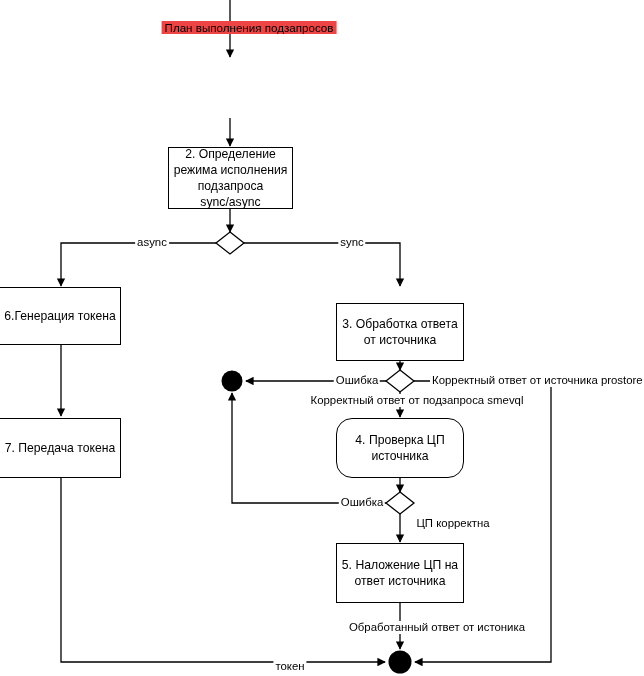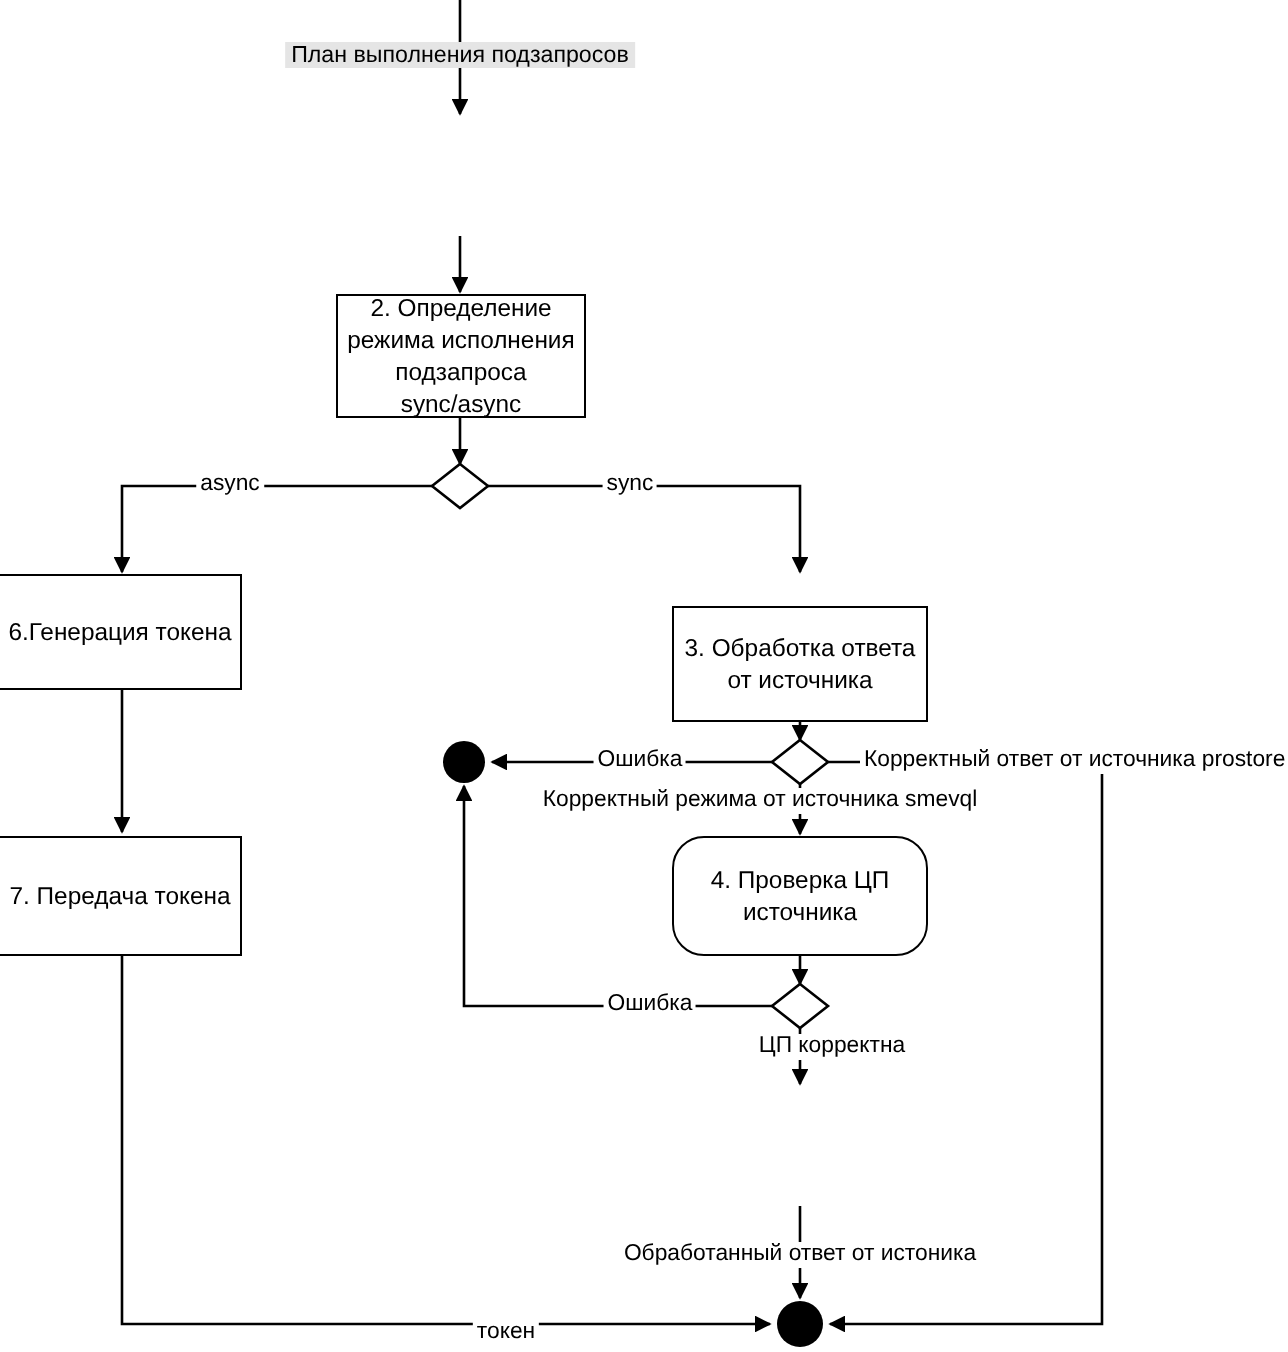--- a/index.html
+++ b/index.html
@@ -43,29 +43,31 @@
     position: absolute;
     font-size: 11.4px;
     line-height: 13px;
     color: #000000;
     background: #ffffff;
     white-space: nowrap;
     padding: 0 2px;
   }
   .edge-label.center {
     transform: translateX(-50%);
+    margin-left: 37px;
   }
   .diagram-title {
     position: absolute;
     font-size: 11.6px;
     color: #000000;
-    background: #e5e5e5;
+    background: #ef4444;
     white-space: nowrap;
     padding: 0 3px;
     transform: translateX(-50%);
+    margin-left: 19px;
   }
 </style>
 </head>
 <body>
 
 <div id="diagram-root">
 
   <svg id="flow-svg" viewBox="0 0 644 676" xmlns="http://www.w3.org/2000/svg">
     <defs>
       <marker id="arrow" viewBox="0 0 10 10" refX="9" refY="5" markerWidth="6.5" markerHeight="6.5" orient="auto-start-reverse">
@@ -128,30 +130,32 @@
   <div class="node-box" style="left:-1px; top:287px; width:122px; height:58px;">6.Генерация токена</div>
 
   <div class="node-box" style="left:336px; top:287px; width:128px; height:58px;margin-top:16px;">3. Обработка ответа
 от источника</div>
 
   <div class="node-box" style="left:-1px; top:418px; width:122px; height:60px;">7. Передача токена</div>
 
   <div class="node-box" style="left:336px; top:418px; width:128px; height:60px;border-radius:16px;">4. Проверка ЦП
 источника</div>
 
+  <div class="node-box" style="left:336px; top:543px; width:128px; height:60px;">5. Наложение ЦП на
+ответ источника</div>
 
   <div class="edge-label center" style="left:115px; top:236px;">async</div>
 
   <div class="edge-label center" style="left:315px; top:236px;">sync</div>
 
   <div class="edge-label center" style="left:320px; top:374px;">Ошибка</div>
 
   <div class="edge-label" style="left:430px; top:374px;">Корректный ответ от источника prostore</div>
 
-  <div class="edge-label center" style="left:380px; top:394px;">Корректный режима от источника smevql</div>
+  <div class="edge-label center" style="left:380px; top:394px;">Корректный ответ от подзапроса smevql</div>
 
   <div class="edge-label center" style="left:325px; top:496px;">Ошибка</div>
 
   <div class="edge-label center" style="left:416px; top:517px;">ЦП корректна</div>
 
   <div class="edge-label center" style="left:400px; top:621px;">Обработанный ответ от истоника</div>
 
   <div class="edge-label center" style="left:253px; top:660px;">токен</div>
 
 </div>

